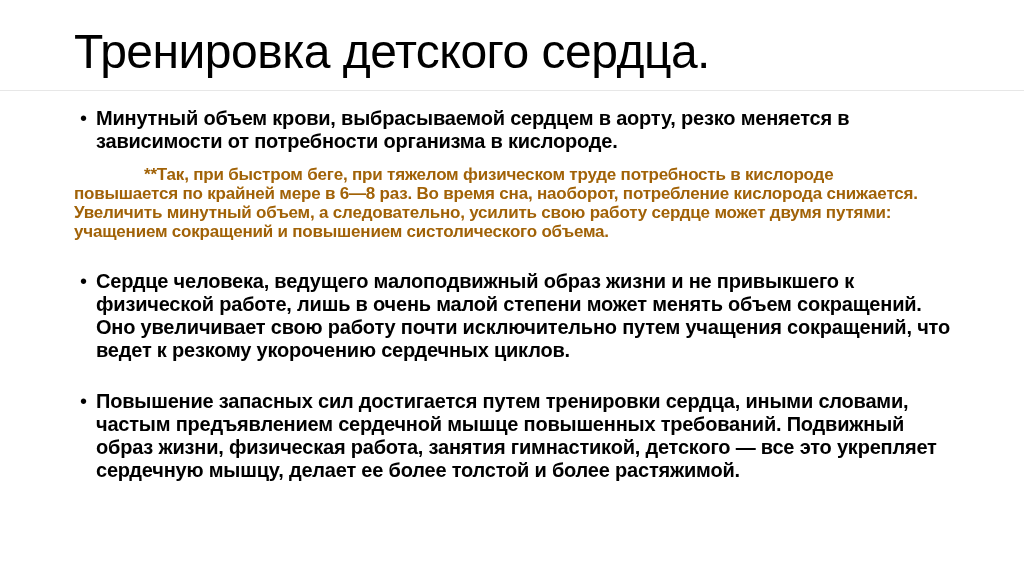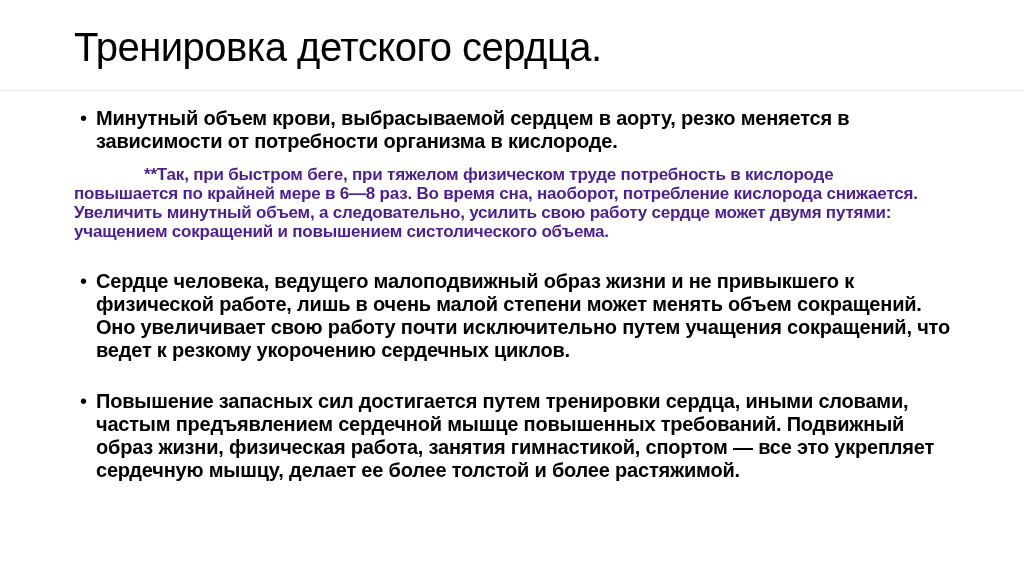--- a/index.html
+++ b/index.html
@@ -14,21 +14,21 @@
     background: #ffffff;
     overflow: hidden;
     font-family: "Liberation Sans", sans-serif;
     color: #000000;
   }
   .slide-title {
     position: absolute;
     left: 74px;
     top: 24px;
     margin: 0;
-    font-size: 40px;
+    font-size: 48px;
     font-weight: 400;
     letter-spacing: -0.5px;
     line-height: 1.15;
     color: #000000;
     white-space: nowrap;
     text-align: right;
   }
   .title-rule {
     position: absolute;
     left: 0;
@@ -68,21 +68,21 @@
     left: 74px;
     top: 165px;
     margin: 0;
     width: 910px;
     font-size: 17px;
     font-weight: 700;
     line-height: 19px;
     letter-spacing: -0.2px;
     text-indent: 70px;
     white-space: pre-line;
-    color: #4c1d95;
+    color: #a16207;
   }
 </style>
 </head>
 <body>
 
 <div class="slide">
 
   <h1 class="slide-title">Тренировка детского сердца.</h1>
 
   <div class="title-rule"></div>
@@ -103,17 +103,17 @@
     <p class="bullet-text">Сердце человека, ведущего малоподвижный образ жизни и не привыкшего к
 физической работе, лишь в очень малой степени может менять объем сокращений.
 Оно увеличивает свою работу почти исключительно путем учащения сокращений, что
 ведет к резкому укорочению сердечных циклов.</p>
   </div>
 
   <div class="bullet-block bullet-3">
     <span class="bullet-marker">•</span>
     <p class="bullet-text">Повышение запасных сил достигается путем тренировки сердца, иными словами,
 частым предъявлением сердечной мышце повышенных требований. Подвижный
-образ жизни, физическая работа, занятия гимнастикой, спортом — все это укрепляет
+образ жизни, физическая работа, занятия гимнастикой, детского — все это укрепляет
 сердечную мышцу, делает ее более толстой и более растяжимой.</p>
   </div>
 
 </div>
 
 </body></html>

